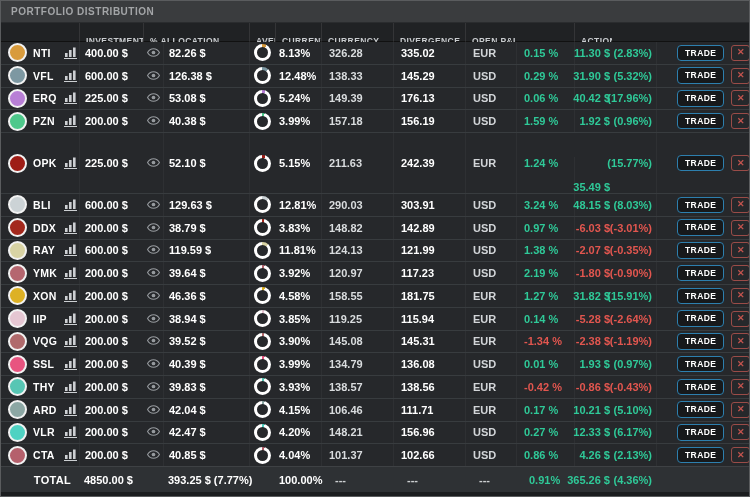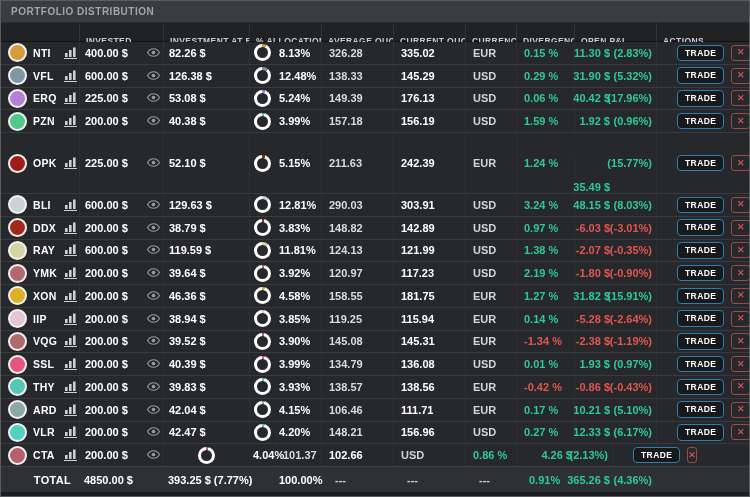--- a/index.html
+++ b/index.html
@@ -115,21 +115,20 @@
 </style>
 </head>
 <body>
 
 <div class="widget">
 
   <div class="title-bar">PORTFOLIO DISTRIBUTION</div>
 
   <div class="grid header">
     <div class="hcell span3">DARWINS</div>
-    <div class="hcell span2">INVESTED</div>
     <div class="hcell">INVESTMENT AT RISK</div>
     <div class="hcell span2">% ALLOCATION</div>
     <div class="hcell">AVERAGE QUOTE</div>
     <div class="hcell">CURRENT QUOTE</div>
     <div class="hcell">CURRENCY</div>
     <div class="hcell">DIVERGENCE</div>
     <div class="hcell span2">OPEN P&amp;L</div>
     <div class="hcell">ACTIONS</div>
   </div>
 
@@ -807,20 +806,21 @@
     </div>
     <div class="cell c-invested">200.00 $</div>
     <div class="cell c-eye">
       <span>
         <svg width="13" height="9" viewBox="0 0 24 16">
           <path d="M12 1C7.3 1 3.2 3.9 1 8c2.2 4.1 6.3 7 11 7s8.8-2.9 11-7C20.8 3.9 16.7 1 12 1z" fill="none" stroke="#969a9e" stroke-width="2"></path>
           <circle cx="12" cy="8" r="3.4" fill="#969a9e"></circle>
         </svg>
       </span>
     </div>
+    <div class="cell c-risk">40.85 $</div>
     <div class="cell c-donut">
       <span class="donut" style="background: conic-gradient(rgb(181, 96, 108) 14.5deg, rgb(255, 255, 255) 0deg);"></span>
     </div>
     <div class="cell c-alloc">4.04%</div>
     <div class="cell c-avgq">101.37</div>
     <div class="cell c-curq">102.66</div>
     <div class="cell c-curr">USD</div>
     <div class="cell c-div signed" style="color: rgb(47, 201, 152);">0.86 %</div>
     <div class="cell c-pnl signed" style="color: rgb(47, 201, 152);">4.26 $</div>
     <div class="cell c-pnlpct signed" style="color: rgb(47, 201, 152);">(2.13%)</div>

